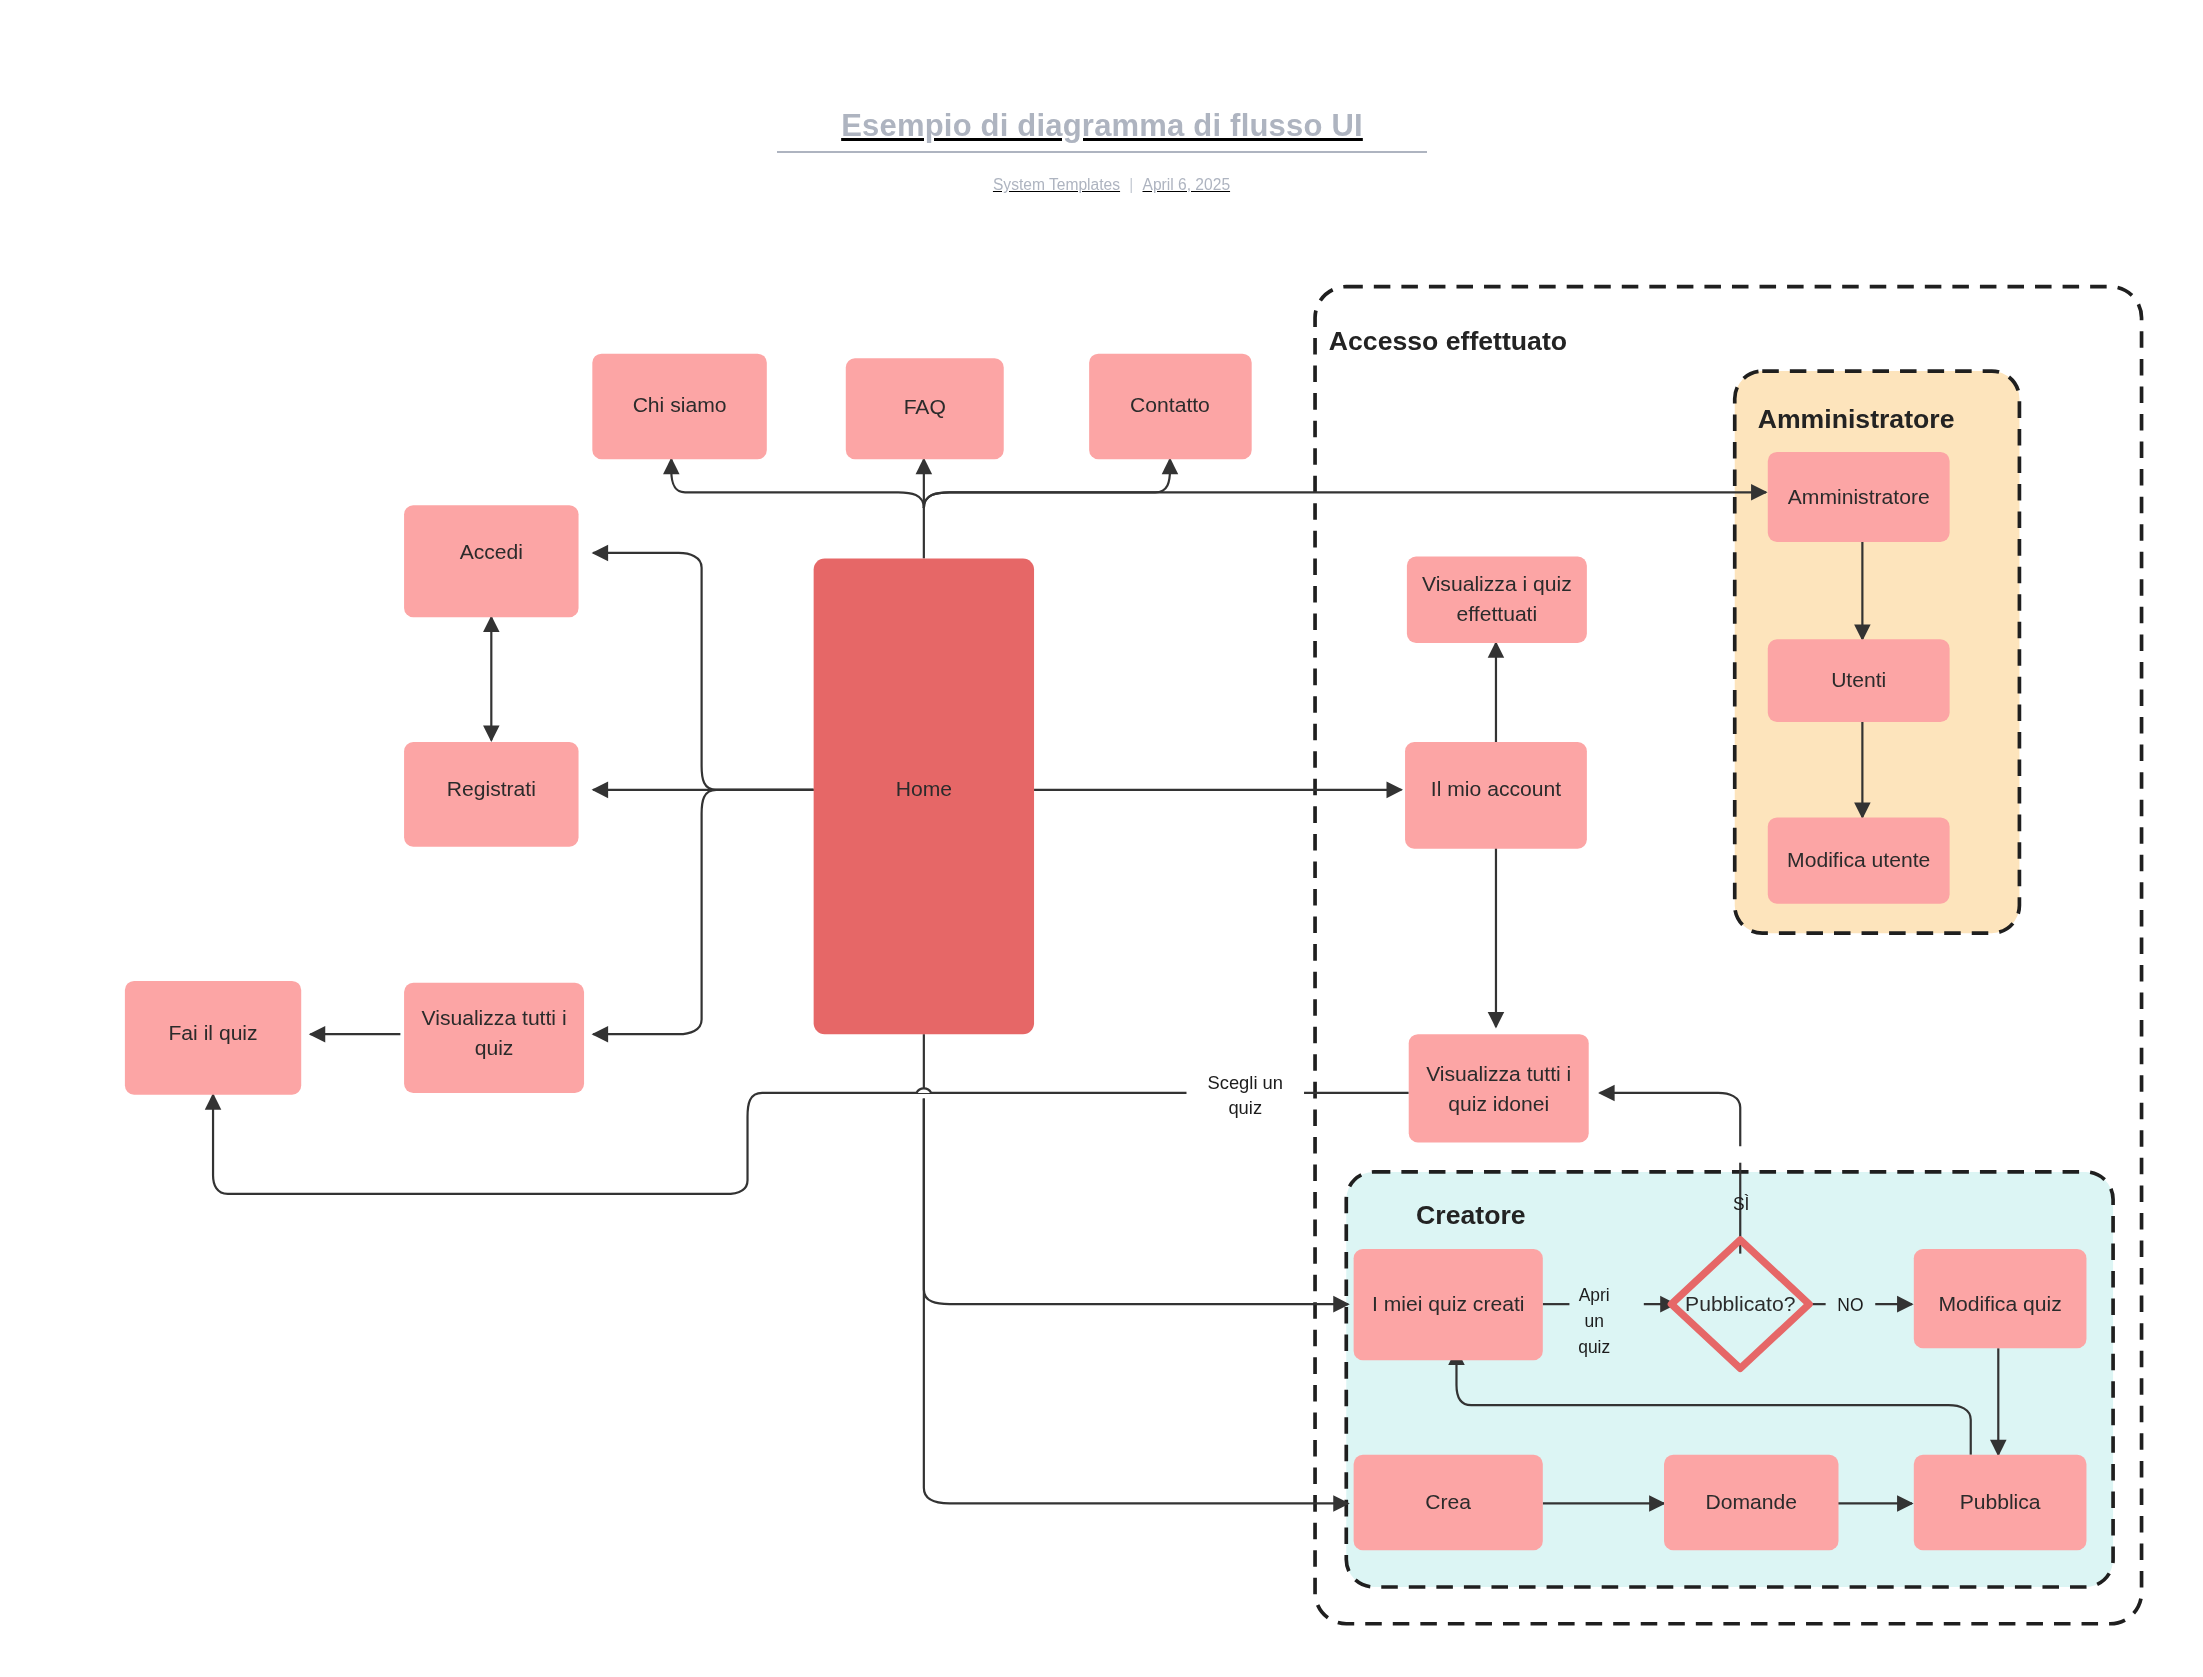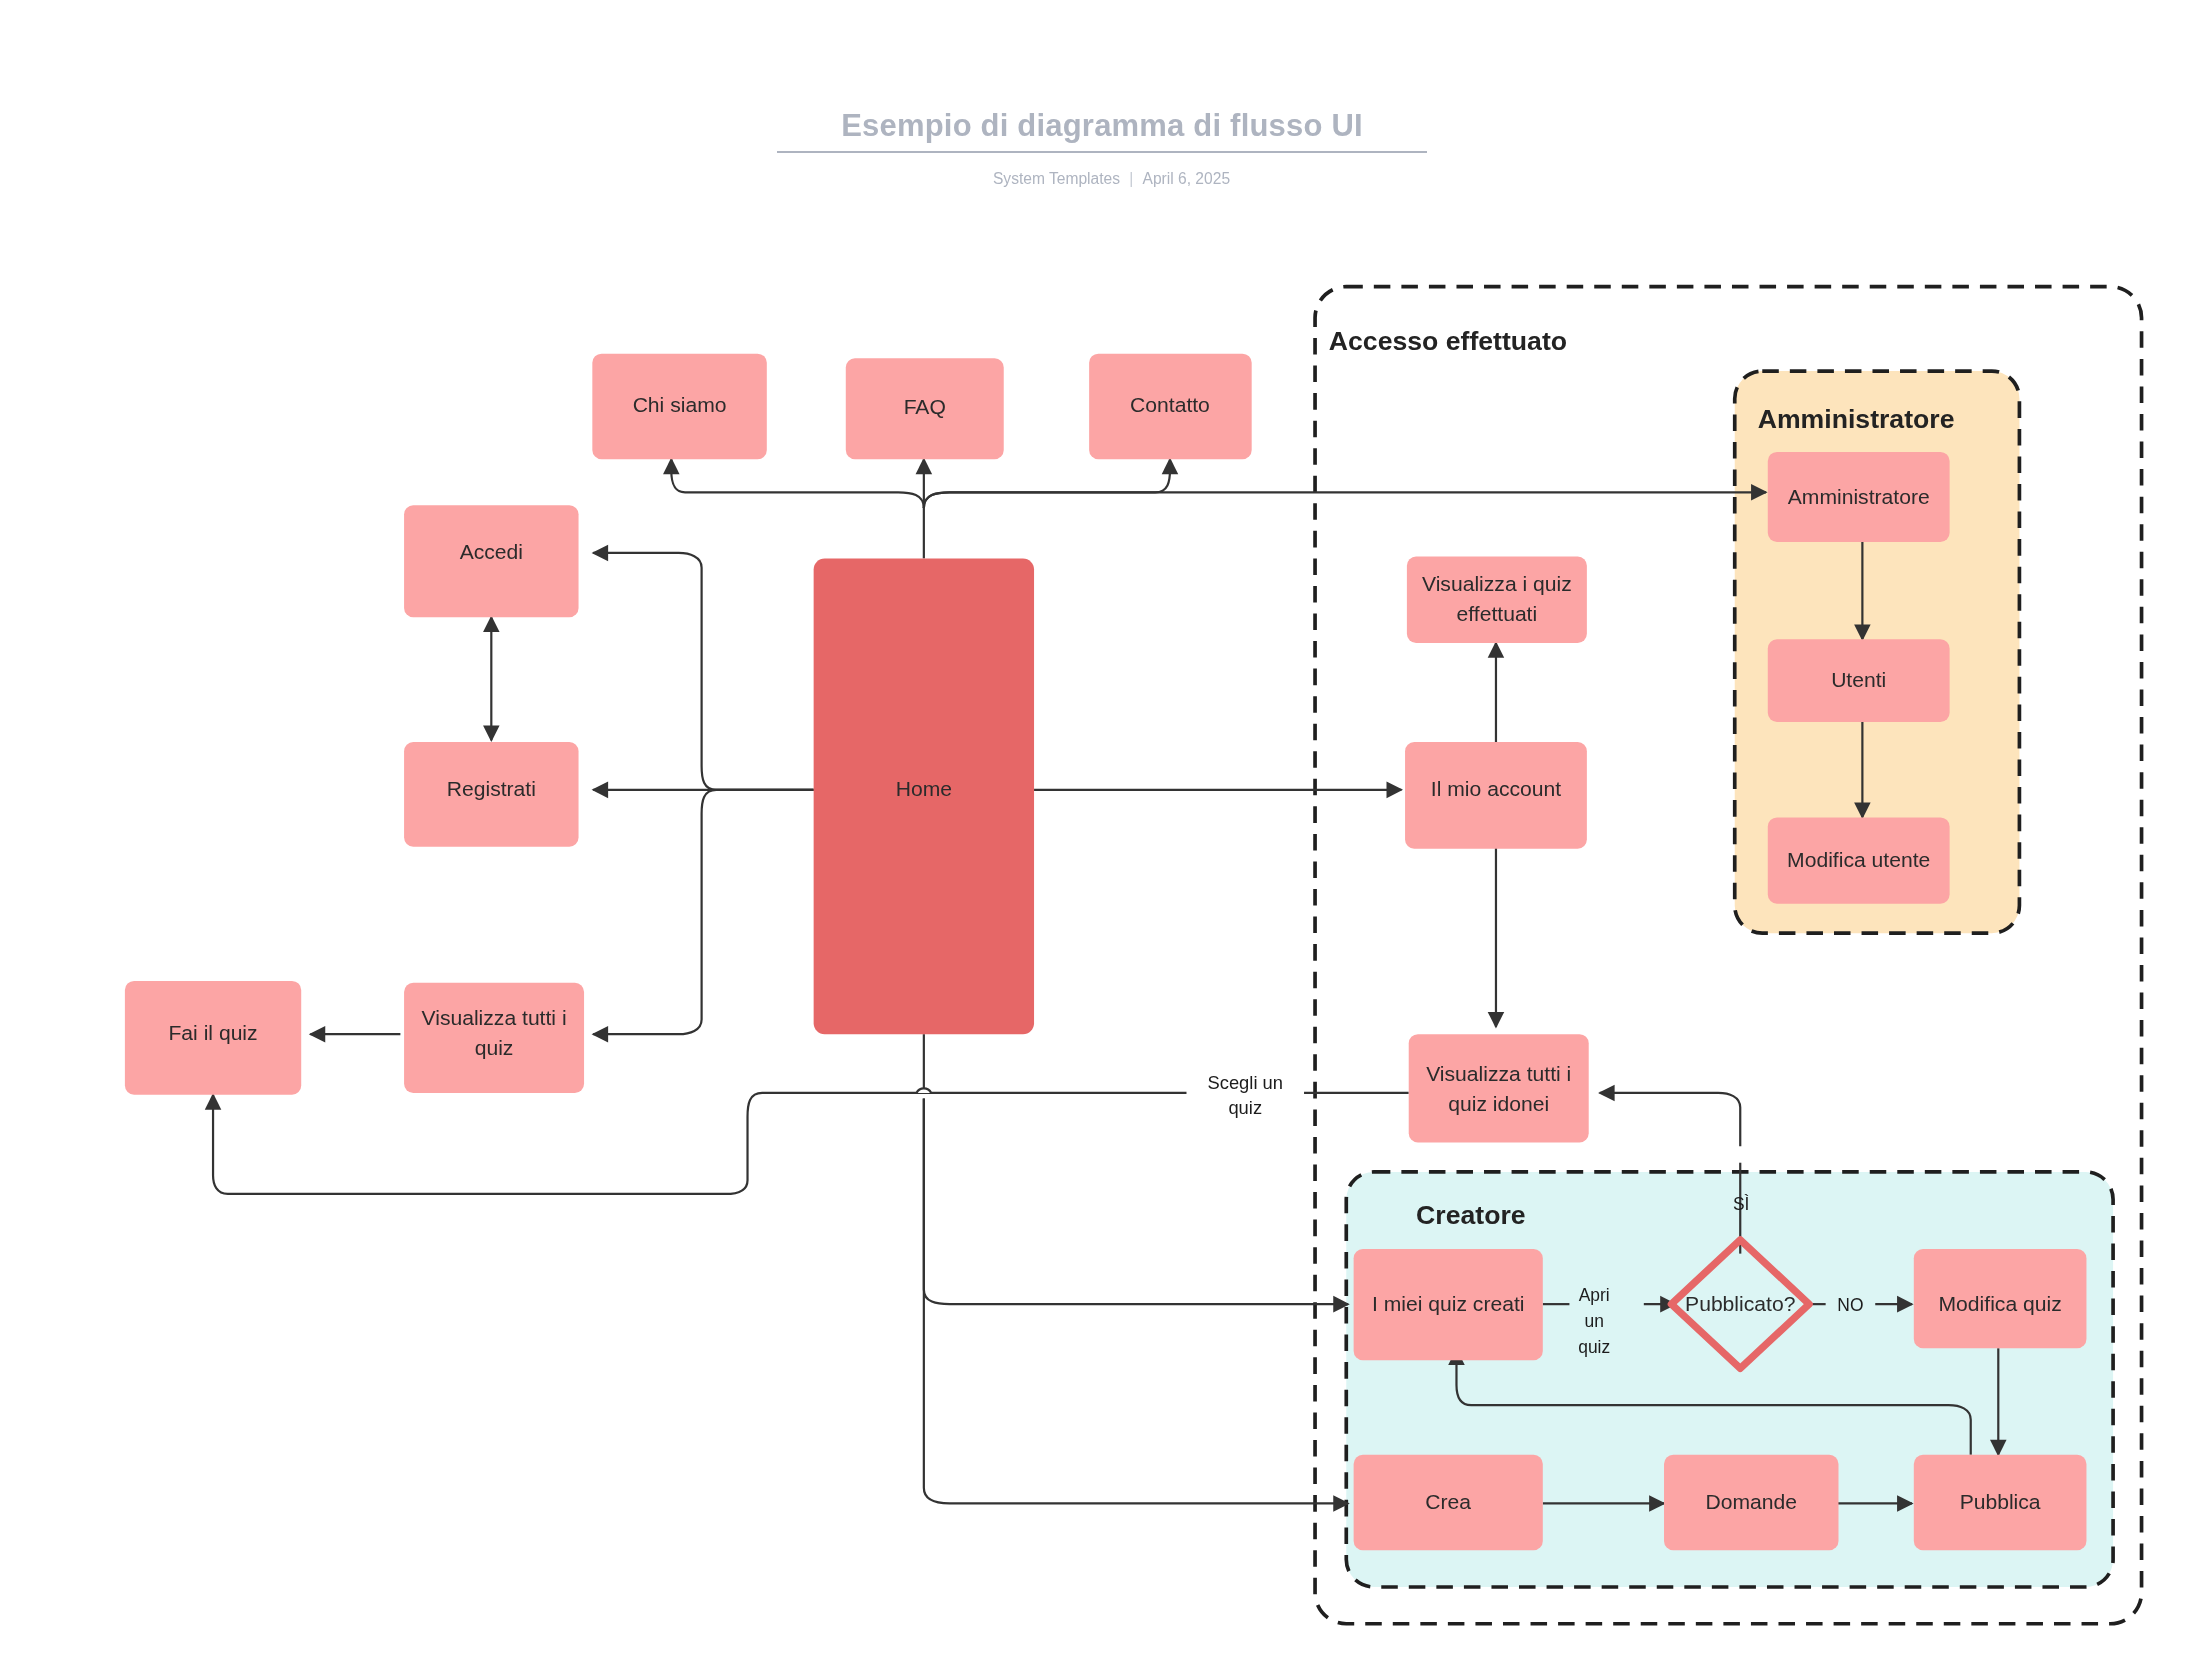--- a/index.html
+++ b/index.html
@@ -19,36 +19,37 @@
     width: 2204px;
     height: 1678px;
     background: #ffffff;
   }
   .header {
     position: absolute;
     left: 0;
     top: 107px;
     width: 2204px;
     text-align: center;
+    text-decoration: underline;
   }
   .header-title {
     font-size: 31px;
     font-weight: bold;
     color: #aeb4c0;
     letter-spacing: 0.2px;
     line-height: 37px;
   }
   .header-rule {
     width: 650px;
     height: 1.8px;
     background: #aeb4c0;
     margin: 7.3px auto 0 auto;
   }
   .header-sub {
-    margin-top: 16px;
+    margin-top: 22px;
     font-size: 15.6px;
     color: #aeb4c0;
     line-height: 20px;
     padding-left: 19px;
   }
   .header-sub .sep {
     display: inline-block;
     margin: 0 9.2px;
     color: #c6cbd4;
   }

